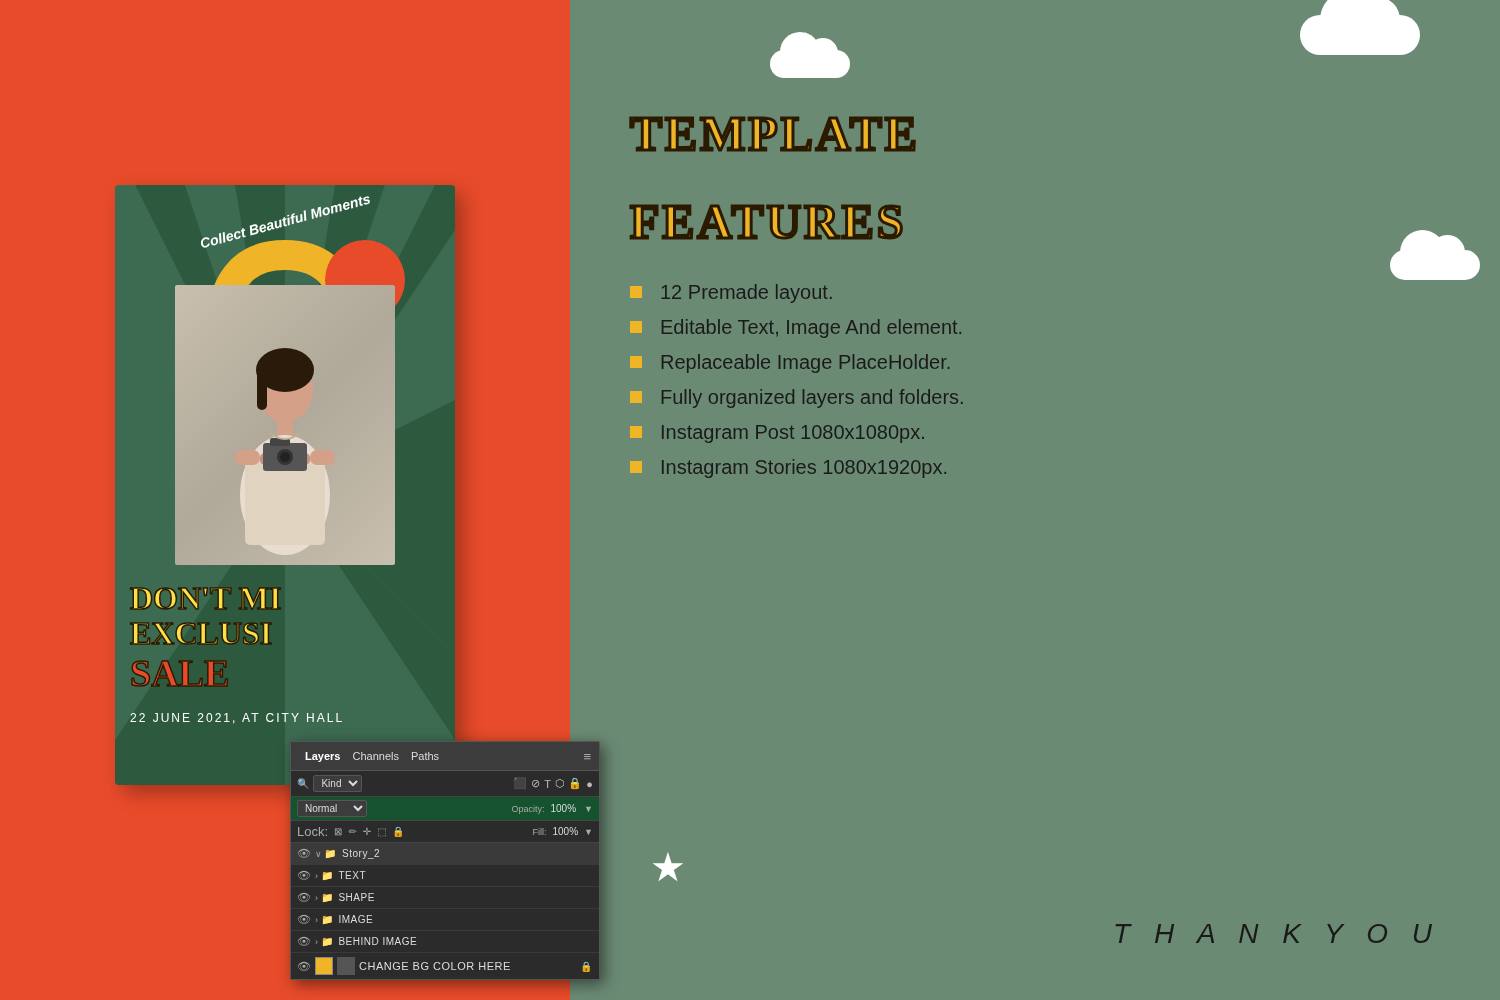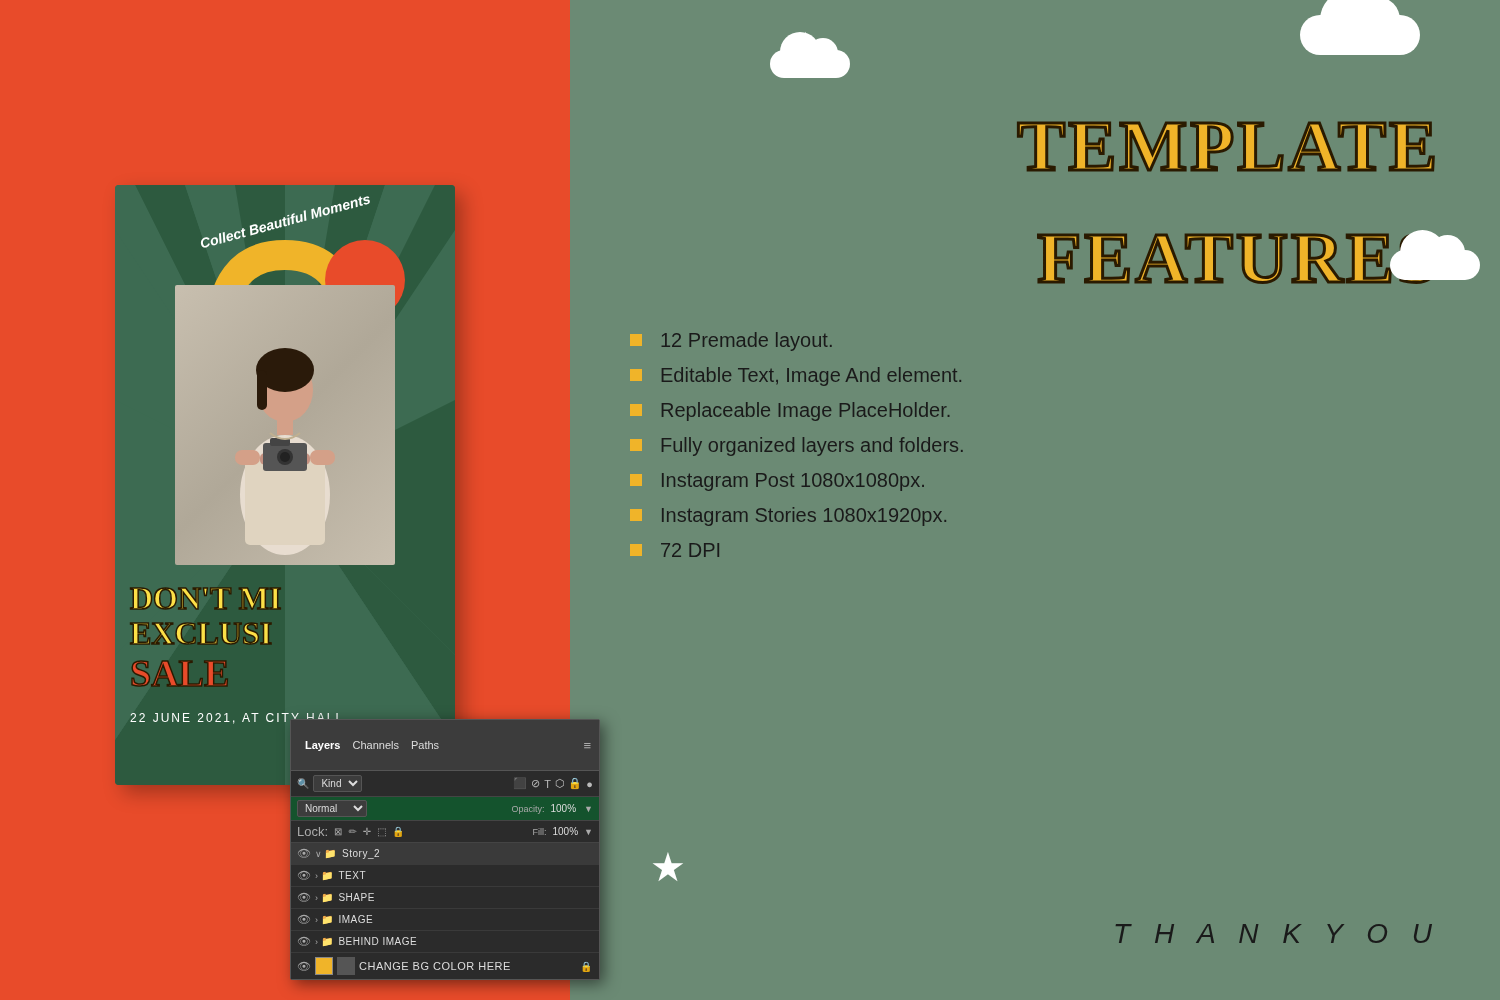--- a/index.html
+++ b/index.html
@@ -166,21 +166,21 @@
       border-radius: 2px;
       z-index: 30;
       font-size: 11px;
       box-shadow: 4px 4px 15px rgba(0,0,0,0.5);
     }
 
     .layers-header {
       display: flex;
       align-items: center;
       background: #3c3c3c;
-      padding: 17px 8px;
+      padding: 6px 8px;
       border-bottom: 1px solid #555;
     }
 
     .layers-tab {
       color: #ddd;
       padding: 2px 6px;
       font-size: 11px;
       cursor: pointer;
     }
 
@@ -339,30 +339,29 @@
     }
 
     .lock-icon-small {
       color: #aaa;
       font-size: 10px;
       margin-left: auto;
     }
 
     
     .template-title {
-      font-size: 72px;
+      font-size: 48px;
       font-weight: 900;
       color: #F0B429;
       -webkit-text-stroke: 3px #2a1a00;
       line-height: 1.0;
       font-family: 'Georgia', serif;
       text-transform: uppercase;
       letter-spacing: 3px;
       margin-top: 40px;
-      text-align: right;
     }
 
     .features-list {
       margin-top: 35px;
       list-style: none;
     }
 
     .features-list li {
       display: flex;
       align-items: flex-start;
@@ -706,20 +705,16 @@
       <span>Fully organized layers and folders.</span>
     </li>
     <li>
       <div class="bullet-square"></div>
       <span>Instagram Post 1080x1080px.</span>
     </li>
     <li>
       <div class="bullet-square"></div>
       <span>Instagram Stories 1080x1920px.</span>
     </li>
-    <li>
-      <div class="bullet-square"></div>
-      <span>72 DPI</span>
-    </li>
   </ul>
 
   <div class="thank-you-text">T H A N K  Y O U</div>
 </div>
 
 </body></html>

